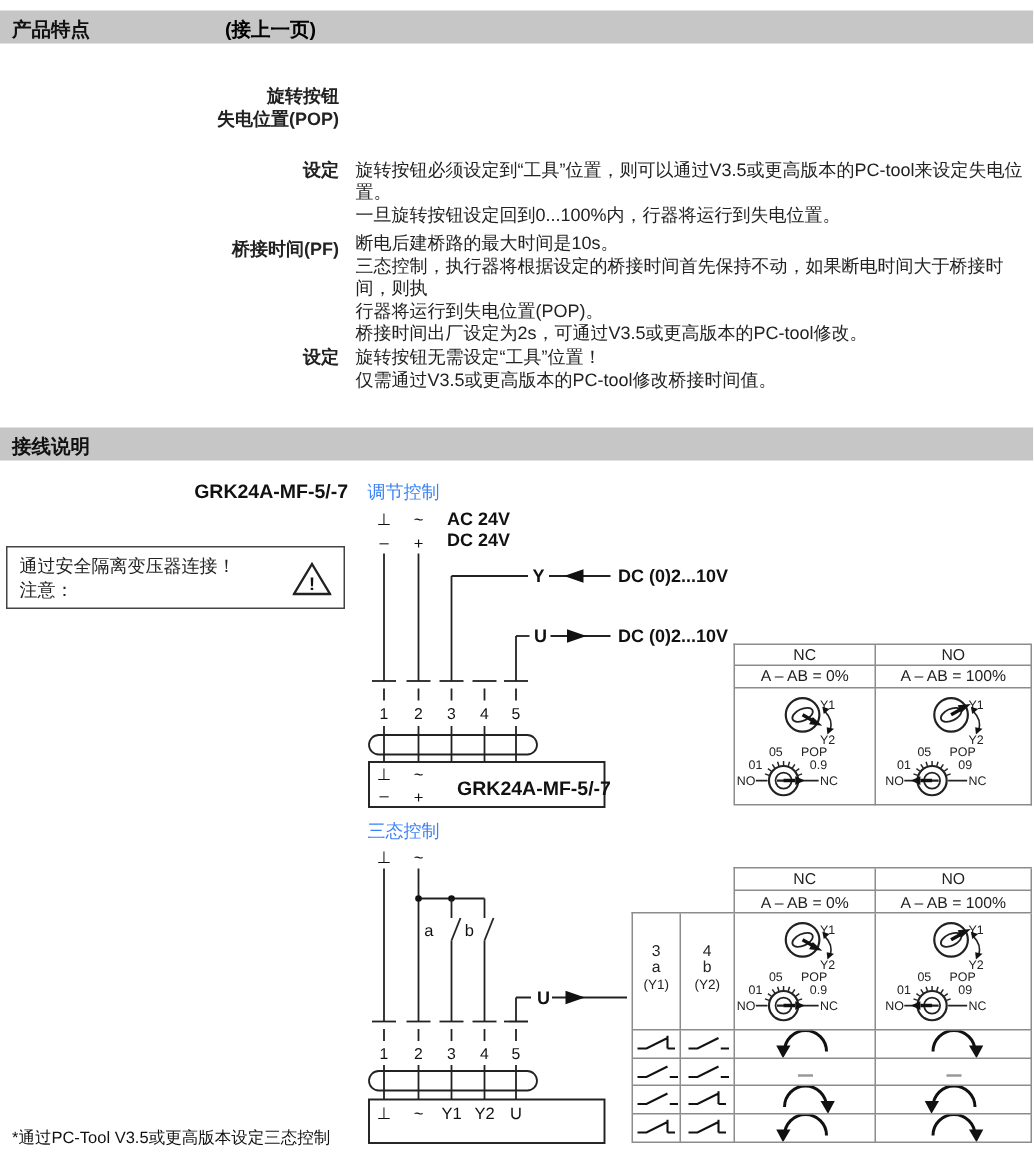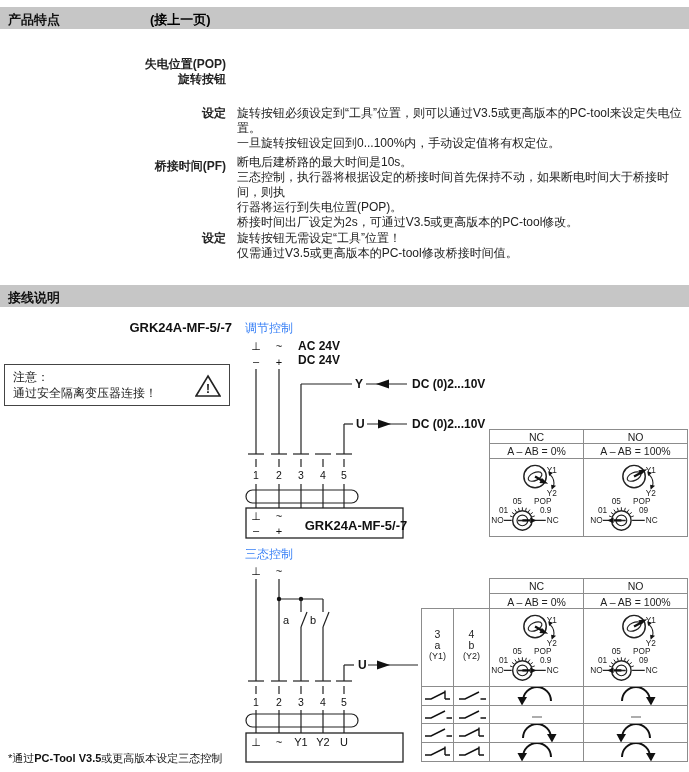--- a/index.html
+++ b/index.html
@@ -8,21 +8,21 @@
   .bar{position:absolute;left:0;width:689px;height:22px;background:#c6c6c6;display:flex;align-items:flex-end}
   .bar .bt{font-weight:bold;font-size:13px;padding-left:8px;color:#111}
   .bar .bs{font-weight:bold;font-size:13px;position:absolute;left:150px;color:#000000}
   .flabel{position:absolute;left:30px;width:196px;text-align:right;font-weight:bold;font-size:12px;line-height:15px;color:#222}
   .ftext{position:absolute;left:237px;width:452px;font-size:12px;line-height:15px;color:#222}
   .model{position:absolute;left:100px;width:132px;text-align:right;font-weight:bold;font-size:13px;color:#111}
   .mode{position:absolute;left:245px;font-size:12px;color:#3b82f6}
   .notice{position:absolute;left:4px;top:364px;width:226px;height:42px;border:1px solid #444;font-size:12px;line-height:16px;padding:4px 8px;box-sizing:border-box;color:#222}
   .notice .tri{position:absolute;right:8px;top:9px}
   .foot{position:absolute;left:8px;top:751px;font-size:11px;color:#111}
-  .foot b{font-weight:bold}
+  .foot b{font-weight:normal}
   
   .gtbl{position:absolute;display:grid;border-top:1px solid #8c8c8c;border-left:1px solid #8c8c8c;background:#fff;box-sizing:content-box}
   .gtbl>div{border-right:1px solid #8c8c8c;border-bottom:1px solid #8c8c8c;display:flex;align-items:center;justify-content:center;font-size:10.5px;color:#222;overflow:hidden}
   .gtbl>div.nbb{border-bottom:none}
   .colhead{flex-direction:column;justify-content:flex-end;padding-bottom:5px;font-size:10px;line-height:11px}
   
   .wire{stroke:#222;stroke-width:1.2;fill:none}
   .fillb{fill:#111;stroke:none}
   .lbl{font-size:11px;fill:#111}
   .lblb{font-size:12px;font-weight:bold;fill:#111}
@@ -126,30 +126,30 @@
 </svg>
 
 <div class="page">
 
   <div class="bar" style="top:7px">
     <span class="bt">产品特点</span>
     <span class="bs">(接上一页)</span>
   </div>
 
   <div class="flabel" style="top:57px">
+    <div>旋转按钮</div>
     <div>失电位置(POP)</div>
-    <div>旋转按钮</div>
   </div>
 
   <div class="flabel" style="top:106px">
     <div>设定</div>
   </div>
   <div class="ftext" style="top:106px">
     <div>旋转按钮必须设定到“工具”位置，则可以通过V3.5或更高版本的PC-tool来设定失电位置。</div>
-    <div>一旦旋转按钮设定回到0...100%内，手动设定值将有权定位。</div>
+    <div>一旦旋转按钮设定回到0...100%内，行器将运行到失电位置。</div>
   </div>
 
   <div class="flabel" style="top:159px">
     <div>桥接时间(PF)</div>
   </div>
   <div class="ftext" style="top:155px">
     <div>断电后建桥路的最大时间是10s。</div>
     <div>三态控制，执行器将根据设定的桥接时间首先保持不动，如果断电时间大于桥接时间，则执</div>
     <div>行器将运行到失电位置(POP)。</div>
     <div>桥接时间出厂设定为2s，可通过V3.5或更高版本的PC-tool修改。</div>
@@ -165,22 +165,22 @@
 
   <div class="bar" style="top:285px">
     <span class="bt">接线说明</span>
   </div>
 
   <div class="model" style="top:320px">GRK24A-MF-5/-7</div>
   <div class="mode" style="top:320px">调节控制</div>
   <div class="mode" style="top:546px">三态控制</div>
 
   <div class="notice">
+    <div>通过安全隔离变压器连接！</div>
     <div>注意：</div>
-    <div>通过安全隔离变压器连接！</div>
     <svg class="tri" width="26" height="24" viewBox="0 0 26 24">
       <polygon points="13,2 25,22 1,22" fill="none" stroke="#222" stroke-width="1.6"></polygon>
       <text x="13" y="19" text-anchor="middle" style="font-size:12px;font-weight:bold" fill="#111">!</text>
     </svg>
   </div>
 
   <svg style="position:absolute;left:240px;top:338px" width="250" height="207" viewBox="0 0 250 207">
     <text x="16" y="12" text-anchor="middle" class="lbl">⊥</text>
     <text x="39" y="12" text-anchor="middle" class="lbl">~</text>
     <text x="16" y="27" text-anchor="middle" class="lbl">–</text>

